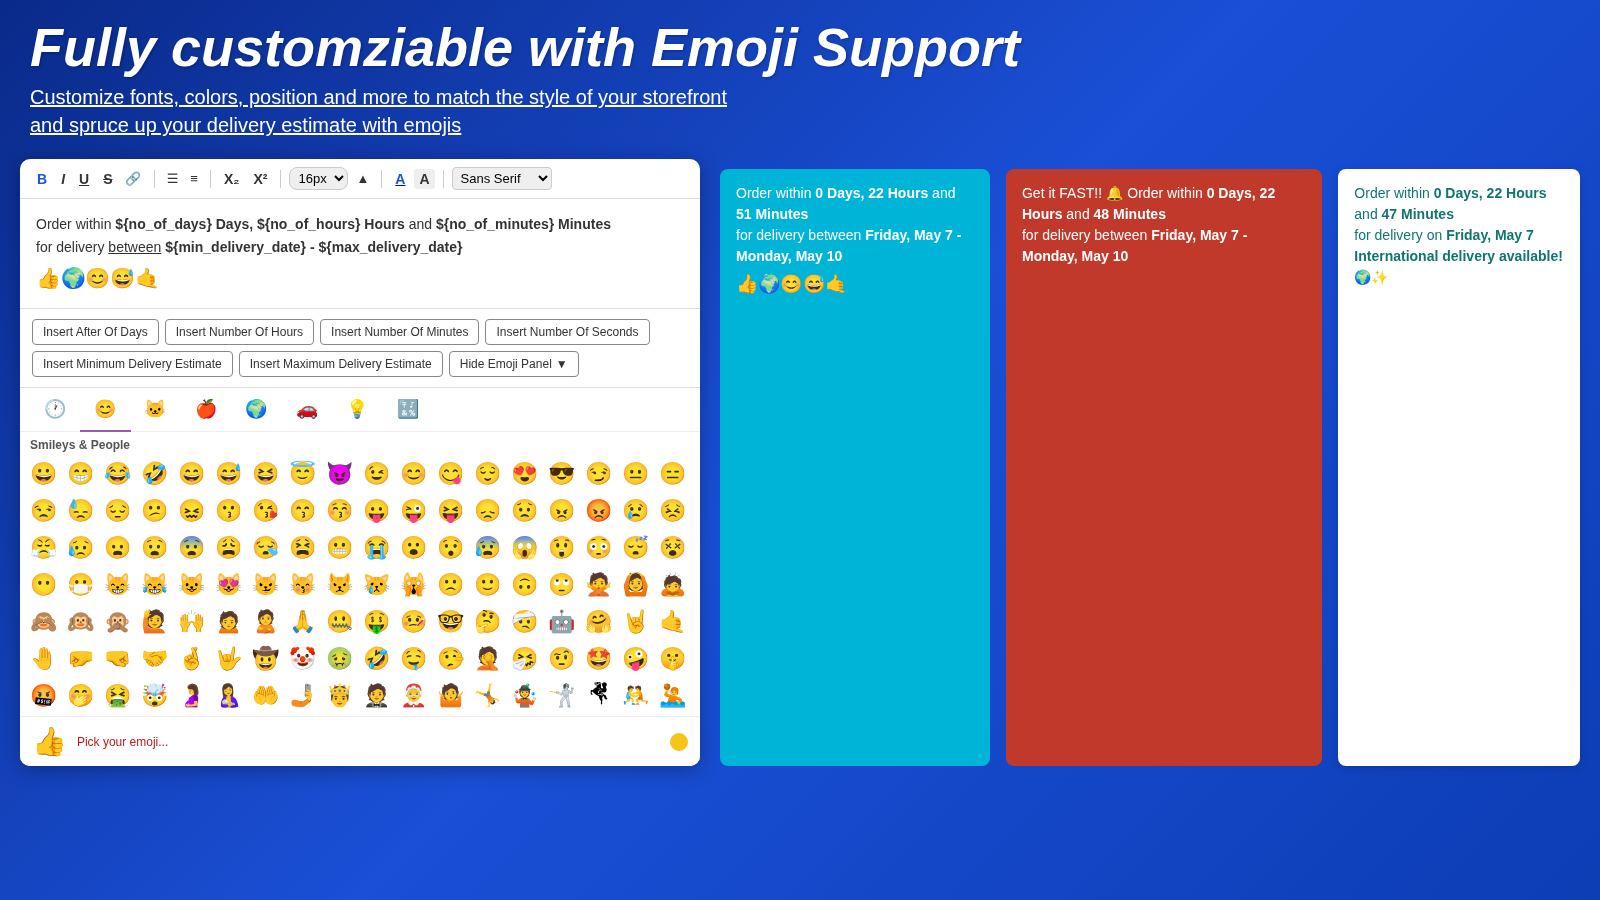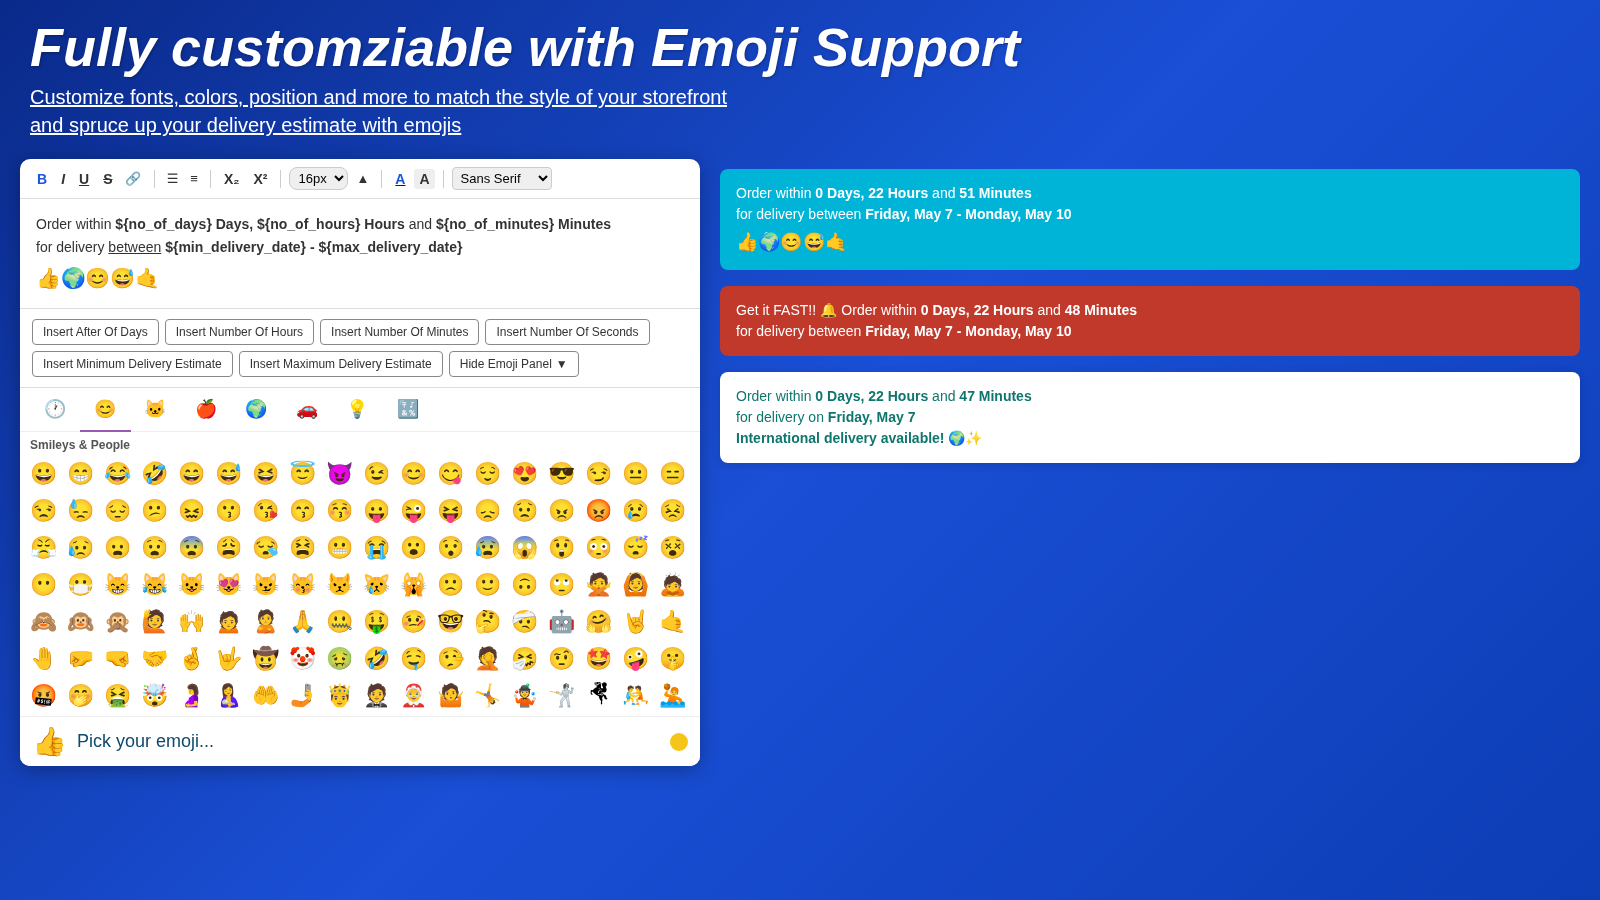--- a/index.html
+++ b/index.html
@@ -236,22 +236,22 @@
       display: flex;
       align-items: center;
       gap: 10px;
     }
 
     .emoji-big {
       font-size: 28px;
     }
 
     .emoji-placeholder {
-      color: #0c4a6e;
-      font-size: 18px;
+      color: #b91c1c;
+      font-size: 12px;
       flex: 1;
     }
 
     .emoji-dot {
       width: 18px;
       height: 18px;
       background: #f5c518;
       border-radius: 50%;
     }
 
@@ -262,21 +262,21 @@
       align-items: center;
       gap: 8px;
       font-size: 12px;
       color: #555;
     }
 
     
     .preview-panel {
       flex: 1;
       display: flex;
-      flex-direction: column;
+      flex-direction: row;
       gap: 16px;
       padding-top: 10px;
     }
 
     .preview-card {
       border-radius: 8px;
       padding: 14px 16px;
       font-size: 14px;
       line-height: 1.5;
     }

